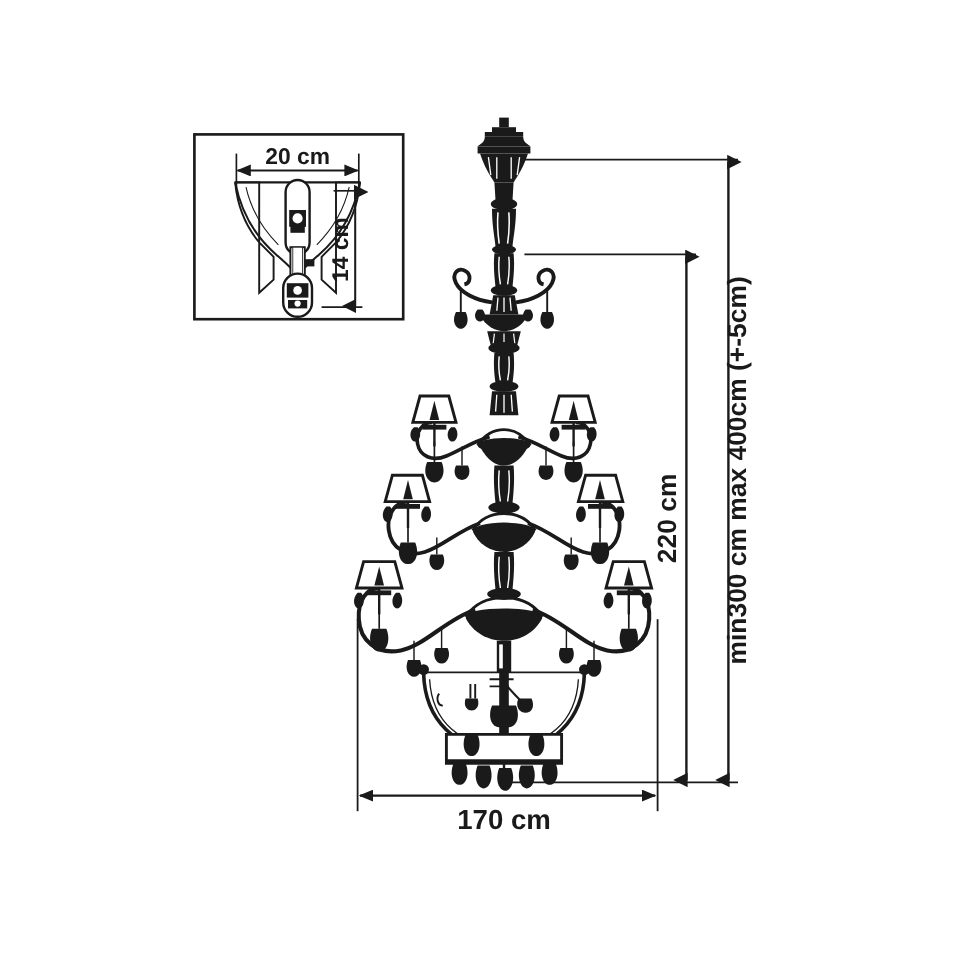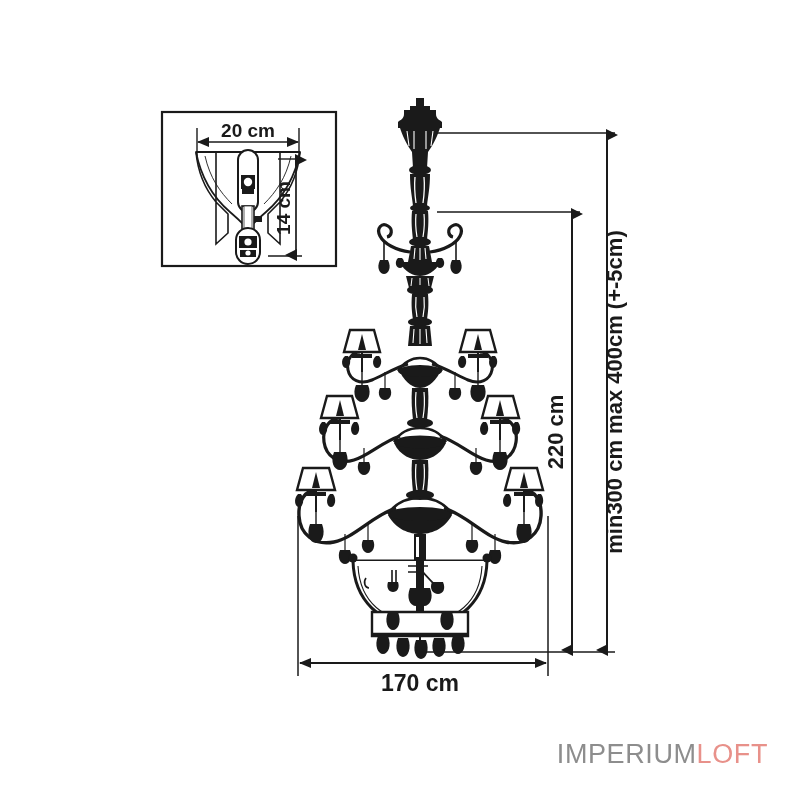--- a/index.html
+++ b/index.html
@@ -392,17 +392,14 @@
     <text class="dimtext" x="622" y="392" font-size="22" text-anchor="middle" transform="rotate(-90 622 392)">min300 cm  max 400cm (+-5cm)</text>
 
     <line x1="298" y1="516" x2="298" y2="676" stroke="#1a1a1a" stroke-width="1.5"></line>
     <line x1="548" y1="516" x2="548" y2="676" stroke="#1a1a1a" stroke-width="1.5"></line>
 
     <line x1="300" y1="663" x2="546" y2="663" stroke="#1a1a1a" stroke-width="2" marker-start="url(#arrL)" marker-end="url(#arrR)"></line>
     <text class="dimtext" x="420" y="691" font-size="23" text-anchor="middle">170 cm</text>
 
   </svg>
 
-  <div id="brand">
-    <span class="brand-a">IMPERIUM</span><span class="brand-b">LOFT</span>
-  </div>
 
 </div>
 
 </body></html>

